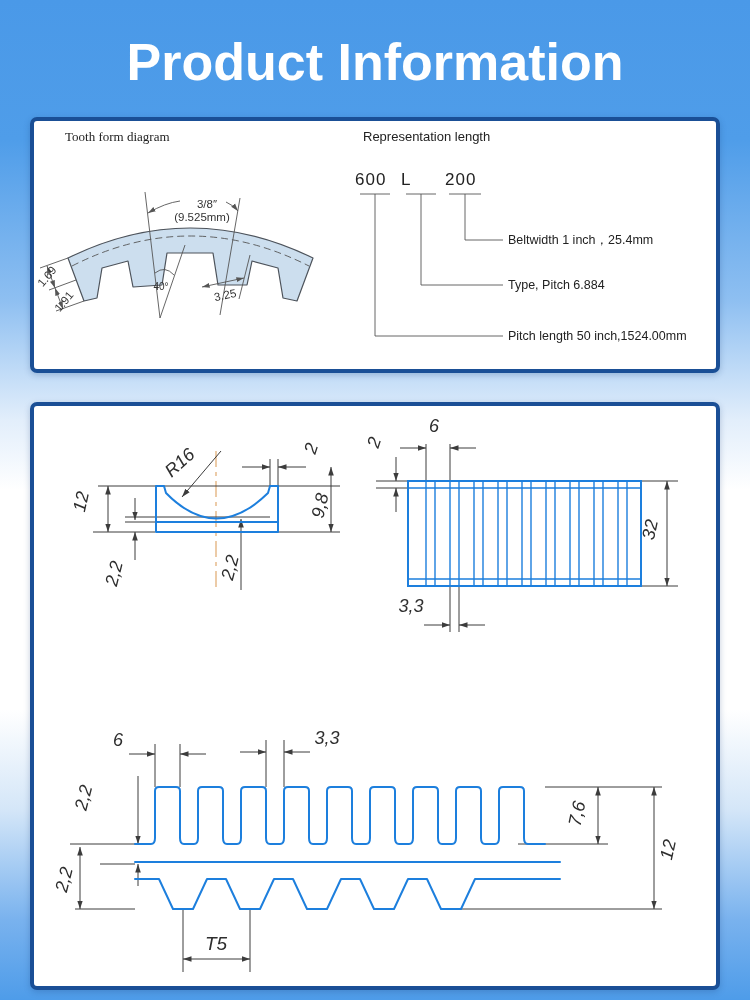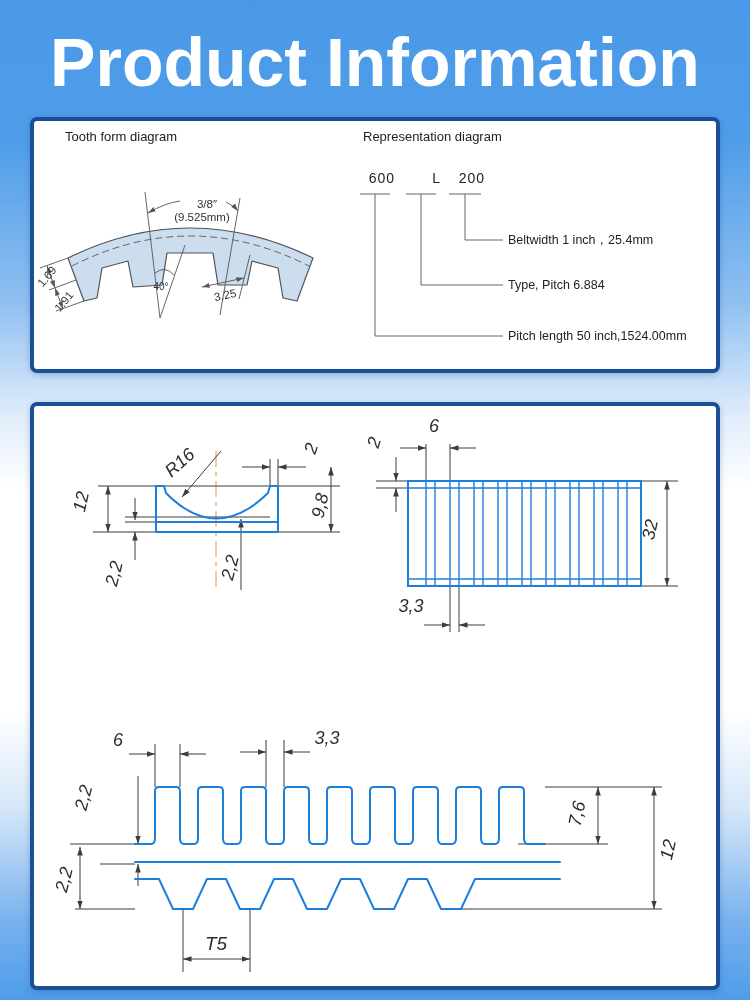--- a/index.html
+++ b/index.html
@@ -3,32 +3,32 @@
 <meta charset="utf-8">
 <style>
   html,body{margin:0;padding:0;}
   body{
     width:750px;height:1000px;position:relative;overflow:hidden;
     font-family:"Liberation Sans",sans-serif;
     background:linear-gradient(180deg,#4a99e8 0%,#4f9de9 14%,#8ebff1 30%,#e2eefb 42%,#ffffff 49%,#ffffff 71%,#d4e6f8 81%,#79b2ee 92%,#4e9ce9 100%);
   }
   .hdr{
     position:absolute;left:0;top:26px;width:750px;height:72px;line-height:72px;
-    text-align:center;color:#ffffff;font-size:68px;font-weight:700;letter-spacing:0px;
+    text-align:center;color:#ffffff;font-size:52px;font-weight:700;letter-spacing:0px;
   }
   .panel{
     position:absolute;left:30px;width:682px;background:#ffffff;
     border:4px solid #1a4f96;border-radius:7px;
     box-shadow:0 2px 6px rgba(20,60,120,0.25);
   }
   #panel1{top:117px;height:248px;}
   #panel2{top:402px;height:580px;}
   .panel svg{position:absolute;left:-4px;top:-4px;}
   .ptitle{position:absolute;font-size:13px;color:#222;}
-  .codes{position:absolute;top:49px;font-size:14px;color:#222;letter-spacing:1px;text-align:right;width:40px;}
+  .codes{position:absolute;top:49px;font-size:17px;color:#222;letter-spacing:1px;text-align:left;width:40px;}
   .rlabel{position:absolute;left:474px;font-size:12.5px;color:#222;height:16px;line-height:16px;white-space:nowrap;text-align:right;}
   
   .blue{stroke:#1d7fdd;stroke-width:2;fill:none;stroke-linejoin:round;stroke-linecap:round;}
   .blue-thin{stroke:#1d7fdd;stroke-width:1.4;fill:none;}
   .dim{stroke:#3c3c3c;stroke-width:1;fill:none;}
   .dim1{stroke:#555;stroke-width:0.9;fill:none;}
   .dash{stroke-dasharray:7 4;}
   .cline{stroke:#e0a96e;stroke-width:1.2;fill:none;stroke-dasharray:16 5 4 5;}
   .band{fill:#ccdeee;stroke:#4d535b;stroke-width:1.2;stroke-linejoin:round;}
   .dt{font:italic 18px "Liberation Sans",sans-serif;fill:#2e2e2e;text-anchor:middle;}
@@ -78,22 +78,22 @@
     <text class="tt" x="196" y="182" transform="rotate(-12 196 182)">3.25</text>
 
     <g>
       <path class="dim1" d="M330,77 H360 M376,77 H406 M419,77 H451"></path>
       <path class="dim1" d="M345,77 V219 H473"></path>
       <path class="dim1" d="M391,77 V168 H473"></path>
       <path class="dim1" d="M435,77 V123 H473"></path>
     </g>
   </svg>
 
-  <div class="ptitle" style="left:31px;top:8px;">Tooth form diagram</div>
-  <div class="ptitle" style="left:329px;top:8px;">Representation diagram</div>
+  <div class="ptitle" style="left:31px;top:8px;font-family:Liberation Serif, serif;">Tooth form diagram</div>
+  <div class="ptitle" style="left:329px;top:8px;">Representation length</div>
 
   <div class="codes" style="left:321px;">600</div>
   <div class="codes" style="left:367px;">L</div>
   <div class="codes" style="left:411px;">200</div>
 
   <div class="rlabel" style="top:111px;">Beltwidth 1 inch，25.4mm</div>
   <div class="rlabel" style="top:156px;">Type, Pitch 6.884</div>
   <div class="rlabel" style="top:207px;">Pitch length 50 inch,1524.00mm</div>
 </div>
 

